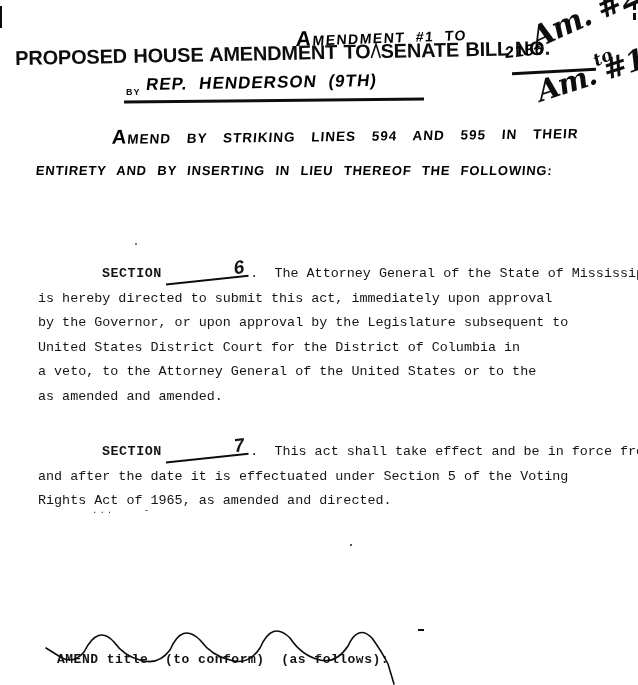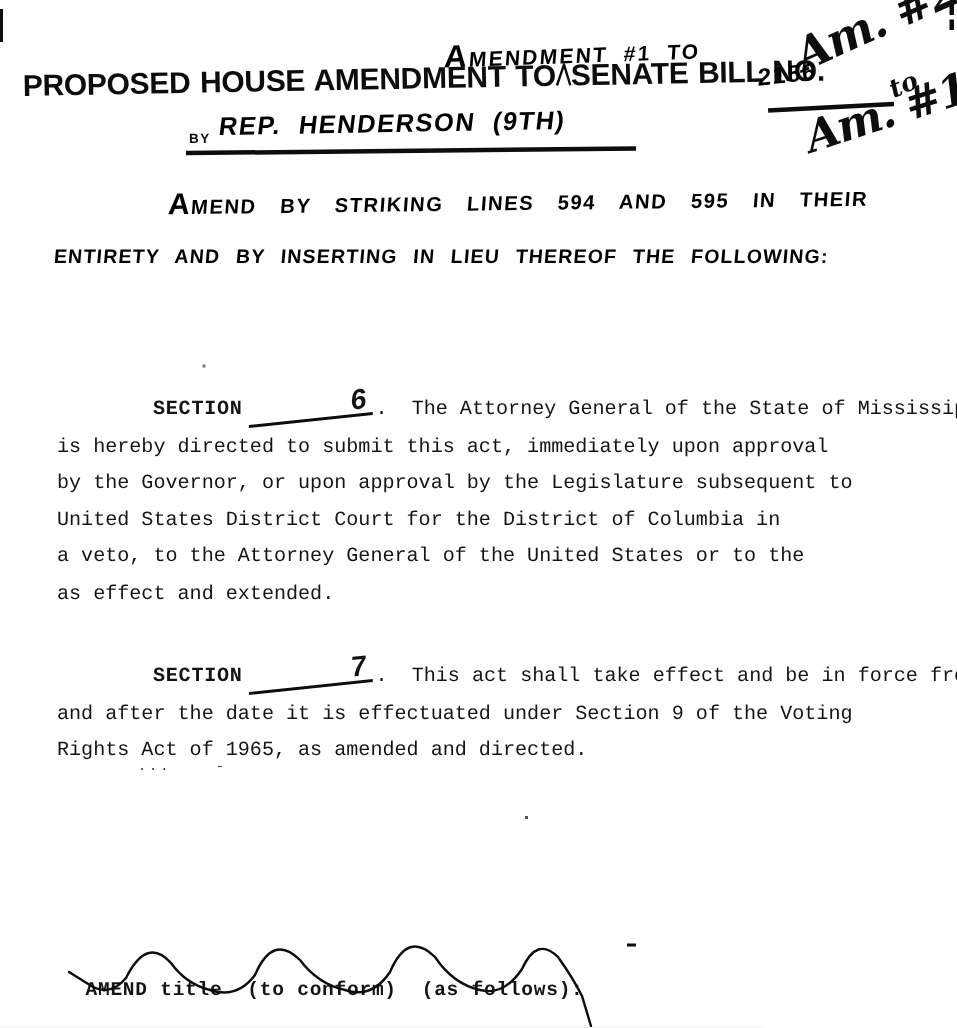--- a/index.html
+++ b/index.html
@@ -127,26 +127,26 @@
 
   <div class="instr instr-1 hand">AMEND BY STRIKING LINES 594 AND 595 IN THEIR</div>
   <div class="instr instr-2 hand">ENTIRETY AND BY INSERTING IN LIEU THEREOF THE FOLLOWING:</div>
 
   <div class="typed-body sec6">
     <div class="t-line t-first"><span class="sec-label">SECTION</span><span class="hand-num">6</span><span>.  The Attorney General of the State of Mississippi</span></div>
     <div class="t-line">is hereby directed to submit this act, immediately upon approval</div>
     <div class="t-line">by the Governor, or upon approval by the Legislature subsequent to</div>
     <div class="t-line">United States District Court for the District of Columbia in</div>
     <div class="t-line">a veto, to the Attorney General of the United States or to the</div>
-    <div class="t-line">as effect and extended.</div>
+    <div class="t-line">as amended and amended.</div>
   </div>
 
   <div class="typed-body sec7">
     <div class="t-line t-first"><span class="sec-label">SECTION</span><span class="hand-num">7</span><span>.  This act shall take effect and be in force from</span></div>
-    <div class="t-line">and after the date it is effectuated under Section 9 of the Voting</div>
+    <div class="t-line">and after the date it is effectuated under Section 5 of the Voting</div>
     <div class="t-line">Rights Act of 1965, as amended and directed.</div>
   </div>
 
   <div class="stray-marks">...    -</div>
 
   <div class="amend-title">AMEND title  (to conform)  (as follows):</div>
   <svg class="scribble" width="370" height="69" viewBox="0 0 370 69">
     <path d="M6,32 L22,42
              Q34,48 44,36
              Q58,8 74,26

